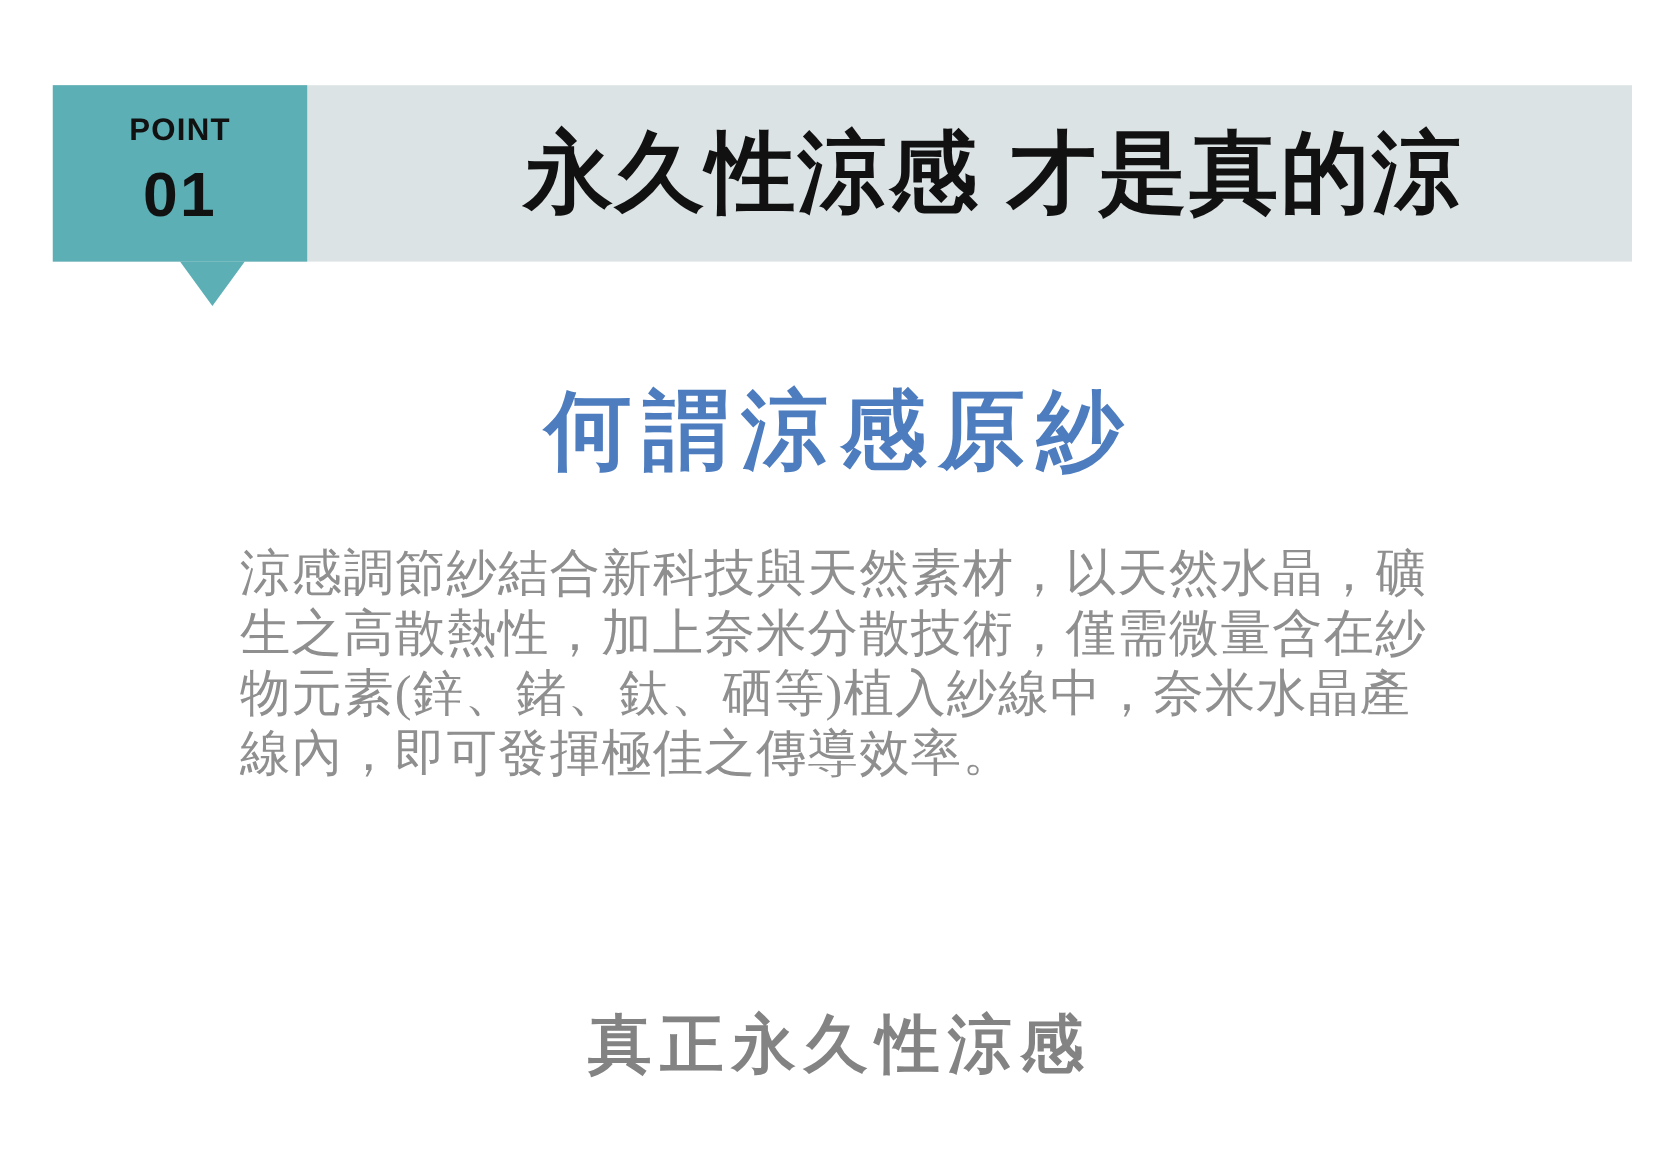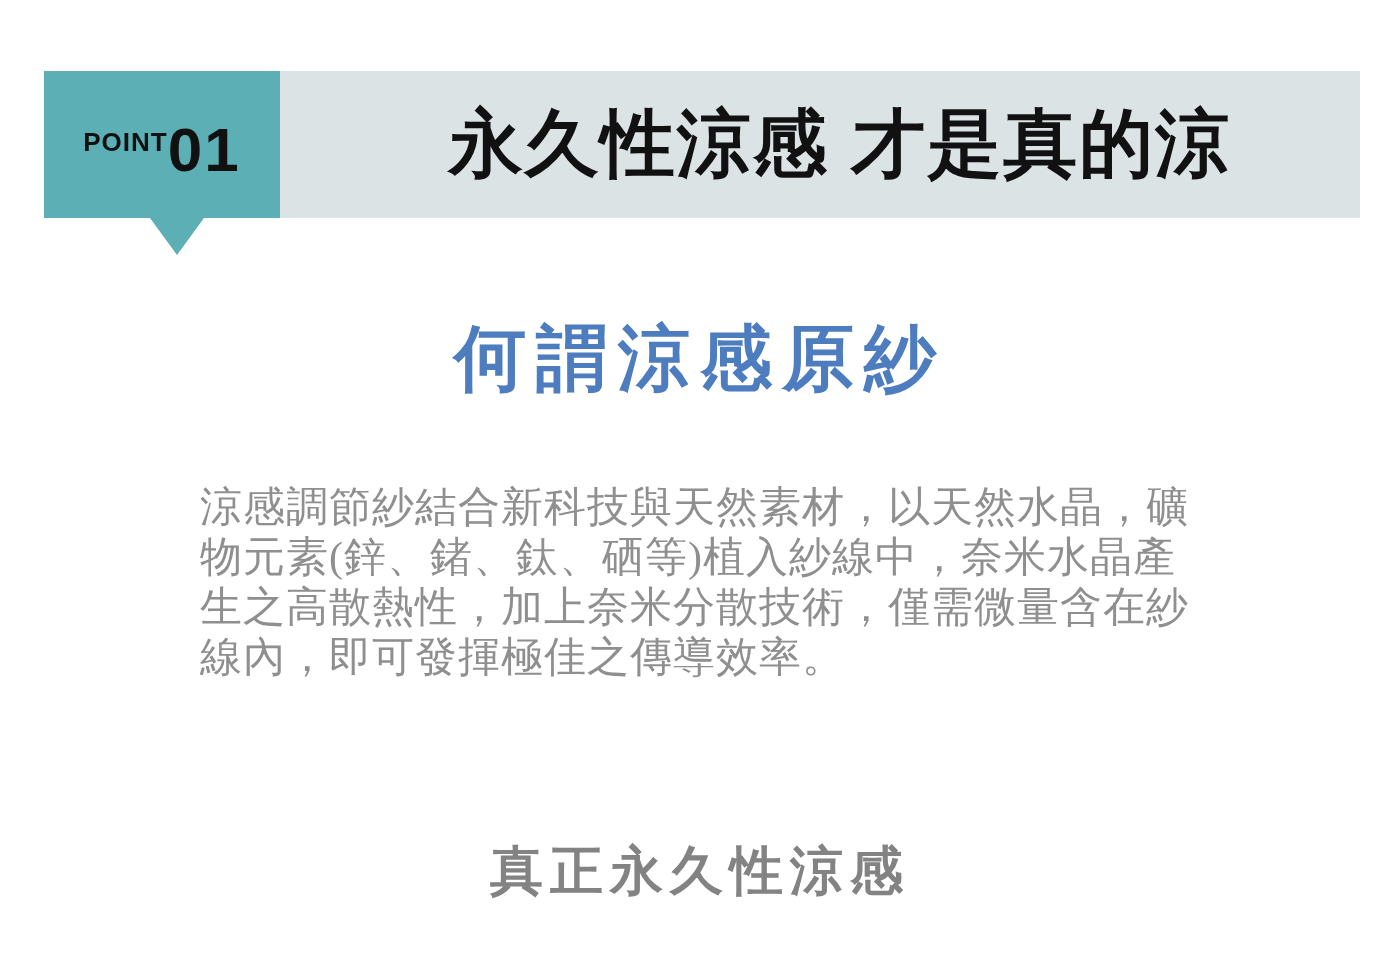--- a/index.html
+++ b/index.html
@@ -21,39 +21,39 @@
     left: 44px;
     top: 71px;
     width: 1316px;
     height: 147px;
     background: var(--banner-bg, #dce3e4);
     display: flex;
   }
   .point-box {
     position: relative;
     flex: none;
-    width: 236px;
+    width: 212px;
     height: 147px;
     background: var(--teal, #5bafb5);
     display: flex;
-    flex-direction: row;
+    flex-direction: column;
     align-items: center;
     justify-content: center;
     padding-bottom: 6px;
   }
   .point-label {
     font-weight: 700;
     font-size: 26px;
     letter-spacing: 1px;
     color: var(--ink, #111111);
     line-height: 1;
   }
   .point-number {
     font-weight: 700;
-    font-size: 62px;
+    font-size: 52px;
     letter-spacing: 2px;
     color: var(--ink, #111111);
     line-height: 1;
     margin-top: 16px;
   }
   .point-tail {
     position: absolute;
     left: 106px;
     top: 147px;
     width: 0;
@@ -95,21 +95,20 @@
     position: absolute;
     left: 200px;
     top: 454px;
     width: 1060px;
     font-family: "Liberation Serif", "DejaVu Serif", serif;
     font-size: 42px;
     line-height: 50px;
     letter-spacing: 1px;
     color: var(--body-gray, #8f8f8f);
     text-align: left;
-    margin-top: 28px;
   }
   .comparison-paragraph {
     position: absolute;
     left: 0;
     top: 737px;
     width: 100%;
     text-align: center;
     font-family: "Liberation Serif", "DejaVu Serif", serif;
     font-size: 42px;
     line-height: 49px;
@@ -144,22 +143,22 @@
       <div class="point-tail"></div>
     </div>
     <h1 class="banner-title">永久性涼感 才是真的涼</h1>
   </header>
 
   <main>
     <h2 class="section-heading">何謂涼感原紗</h2>
 
     <div class="intro-paragraph">
       <div class="para-line">涼感調節紗結合新科技與天然素材，以天然水晶，礦</div>
+      <div class="para-line">生之高散熱性，加上奈米分散技術，僅需微量含在紗</div>
       <div class="para-line">物元素(鋅、鍺、鈦、硒等)植入紗線中，奈米水晶產</div>
-      <div class="para-line">生之高散熱性，加上奈米分散技術，僅需微量含在紗</div>
       <div class="para-line">線內，即可發揮極佳之傳導效率。</div>
     </div>
 
     <div class="comparison-paragraph">
     </div>
 
     <div class="emphasis">真正永久性涼感</div>
   </main>
 
 </div>

